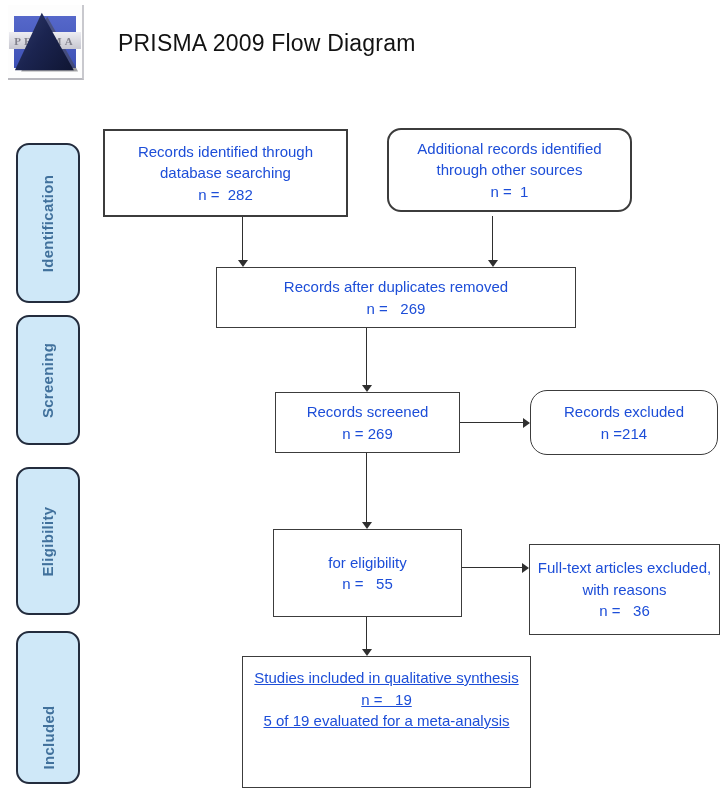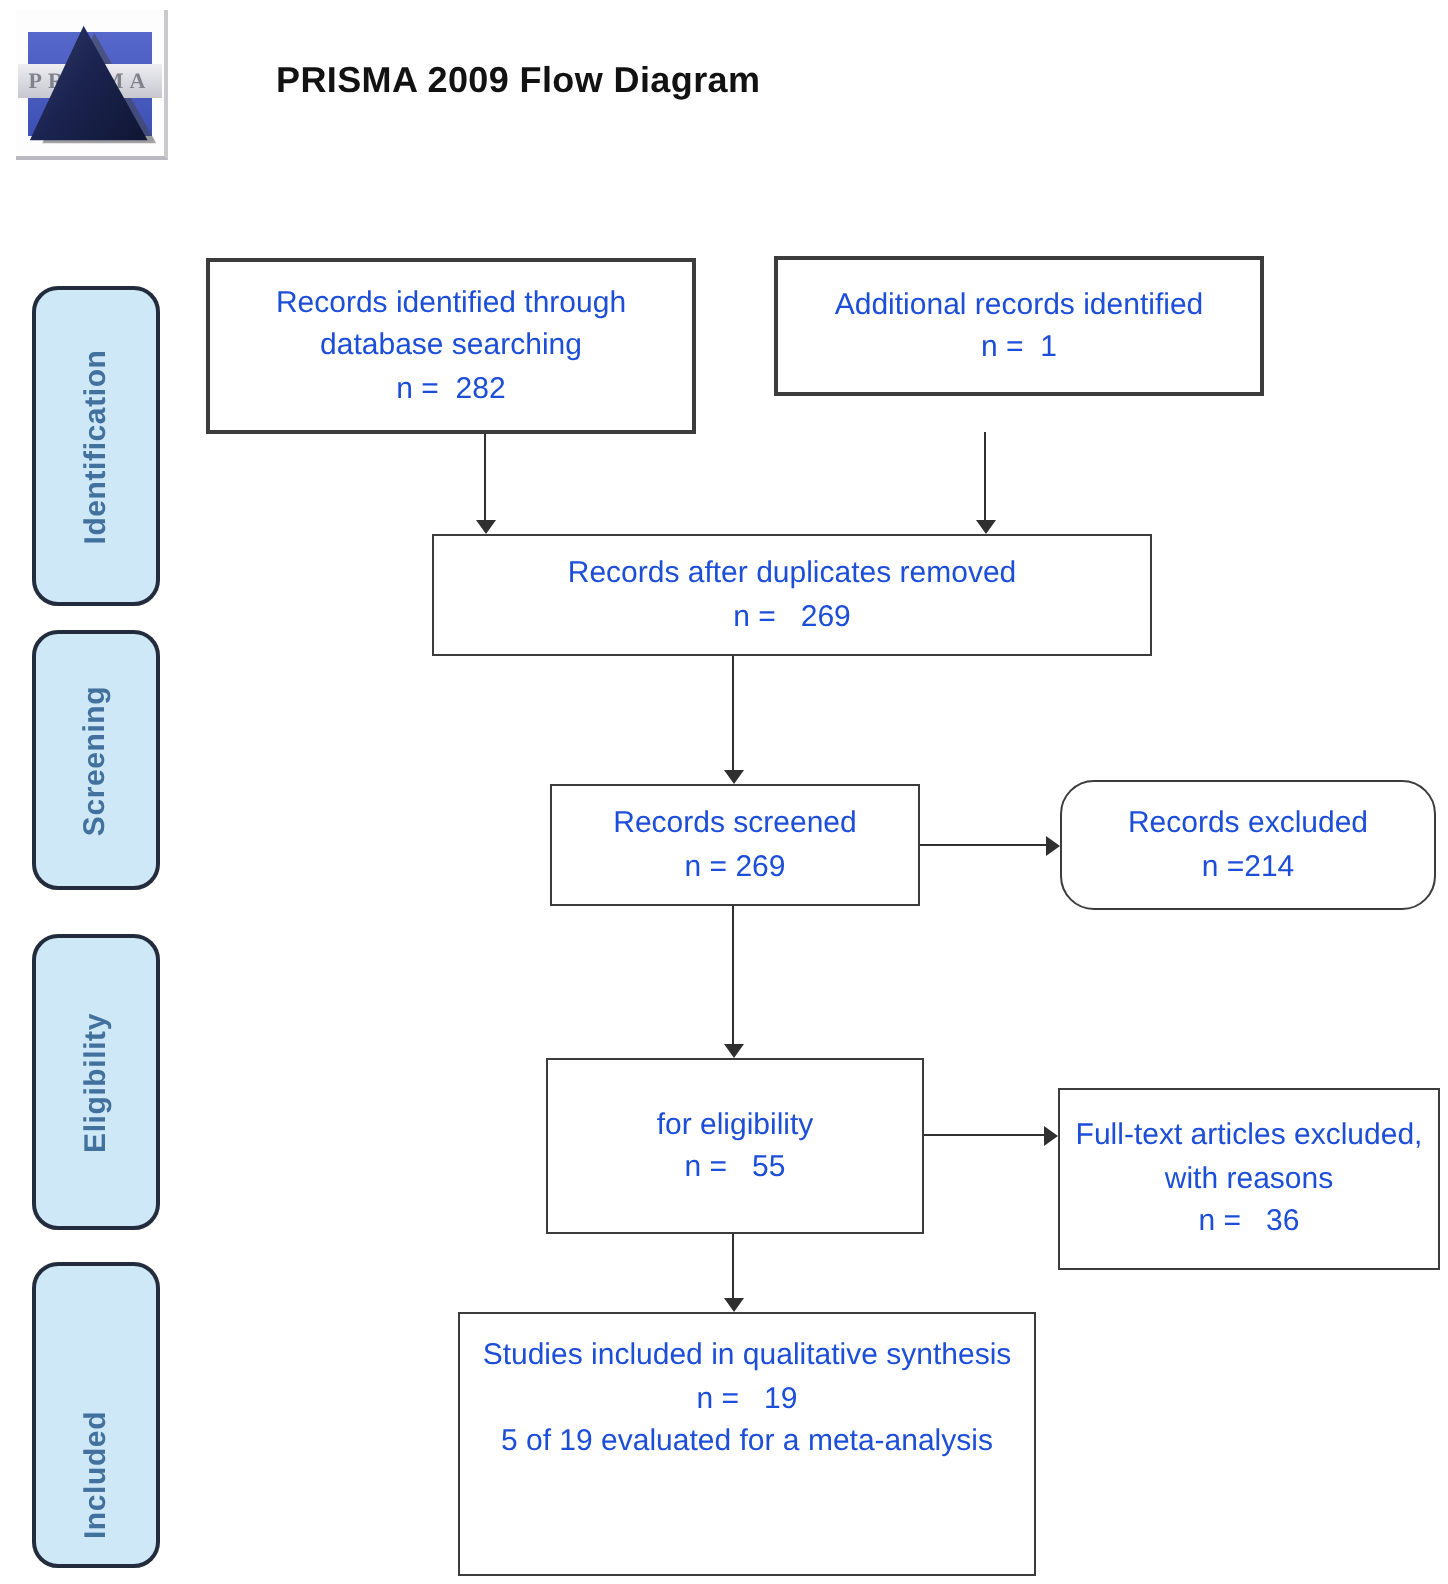--- a/index.html
+++ b/index.html
@@ -14,22 +14,22 @@
                  background:linear-gradient(#ededf2,#c7c7d0);
                  display:flex; align-items:center; justify-content:center; }
   .logo-stripe span { font-family:"Liberation Serif", serif; font-size:11px; letter-spacing:3px;
                       color:#82828d; font-weight:700; }
   .logo-tri-shadow { position:absolute; left:10px; top:9px; width:62px; height:60px;
                      background:rgba(70,70,75,.55); filter:blur(2px);
                      clip-path:polygon(47% 4%, 97% 96%, 5% 96%); }
   .logo-tri { position:absolute; left:5px; top:6px; width:64px; height:61px;
               background:linear-gradient(125deg,#333e6e 0%,#1b2450 45%,#0e1430 100%);
               clip-path:polygon(45% 3%, 95% 97%, 3% 97%); }
-  .title { position:absolute; left:118px; top:30px; font-size:18px; font-weight:700;
-           color:#121212; letter-spacing:.2px; white-space:nowrap;margin-left:20px; }
+  .title { position:absolute; left:118px; top:30px; font-size:23px; font-weight:400;
+           color:#121212; letter-spacing:.2px; white-space:nowrap; }
 
   
   .stage { position:absolute; left:16px; width:64px; box-sizing:border-box;
            background:#cfe8f8; border:2px solid #232c3d; border-radius:13px;
            display:flex; align-items:center; justify-content:center; }
   .stage span { transform:rotate(-90deg); white-space:nowrap; font-weight:700;
                 font-size:15px; color:#41719c; letter-spacing:.3px; }
   .stage.included span { transform:rotate(-90deg) translateX(-30px); }
 
   
@@ -83,22 +83,23 @@
   <div class="stage included" style="top:631px; height:153px;">
     <span>Included</span>
   </div>
 
   <div class="fbox thick" style="left:103px; top:129px; width:245px; height:88px;">
     <div class="line">Records identified through</div>
     <div class="line">database searching</div>
     <div class="line">n =  282</div>
   </div>
 
-  <div class="fbox thick" style="left:387px; top:128px; width:245px; height:70px;">
+  <div class="fbox thick" style="left:387px; top:128px; width:245px; height:84px;border-radius:14px;">
     <div class="line">Additional records identified</div>
+    <div class="line">through other sources</div>
     <div class="line">n =  1</div>
   </div>
 
   <div class="fbox" style="left:216px; top:267px; width:360px; height:61px;">
     <div class="line">Records after duplicates removed</div>
     <div class="line">n =   269</div>
   </div>
 
   <div class="fbox" style="left:275px; top:392px; width:185px; height:61px;">
     <div class="line">Records screened</div>
@@ -114,21 +115,21 @@
     <div class="line">for eligibility</div>
     <div class="line">n =   55</div>
   </div>
 
   <div class="fbox" style="left:529px; top:544px; width:191px; height:91px;">
     <div class="line">Full-text articles excluded,</div>
     <div class="line">with reasons</div>
     <div class="line">n =   36</div>
   </div>
 
-  <div class="fbox tall" style="left:229px; top:656px; width:289px; height:132px;">
+  <div class="fbox tall" style="left:242px; top:656px; width:289px; height:132px;text-decoration:underline;">
     <div class="line">Studies included in qualitative synthesis</div>
     <div class="line gap">n =   19</div>
     <div class="line gap">5 of 19 evaluated for a meta-analysis</div>
   </div>
 
   <div class="arrow v" style="left:237.5px; top:217px; height:50px;">
       <i class="shaft"></i>
       <i class="head"></i>
     </div>
   <div class="arrow v" style="left:487.5px; top:216px; height:51px;">

